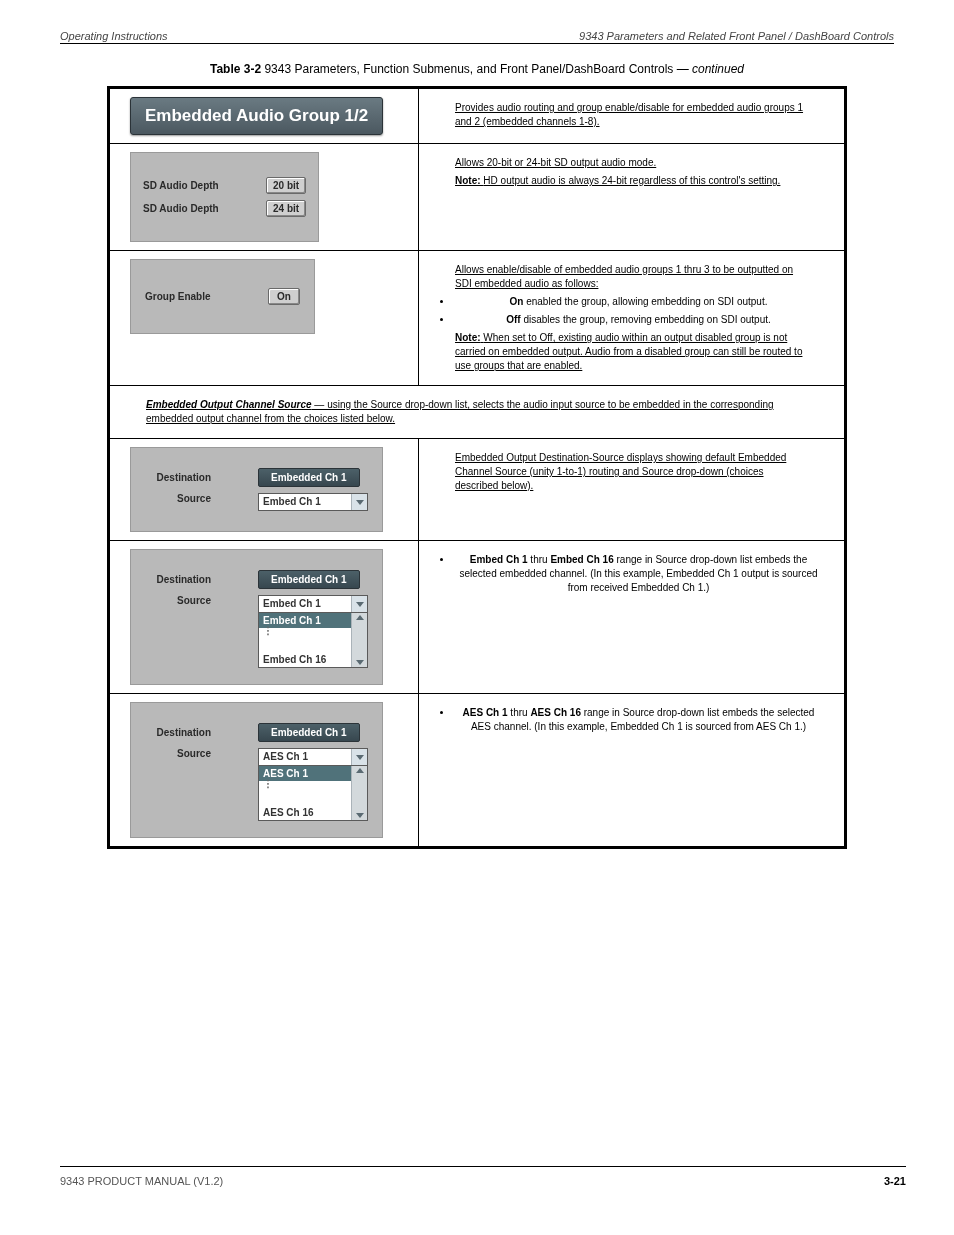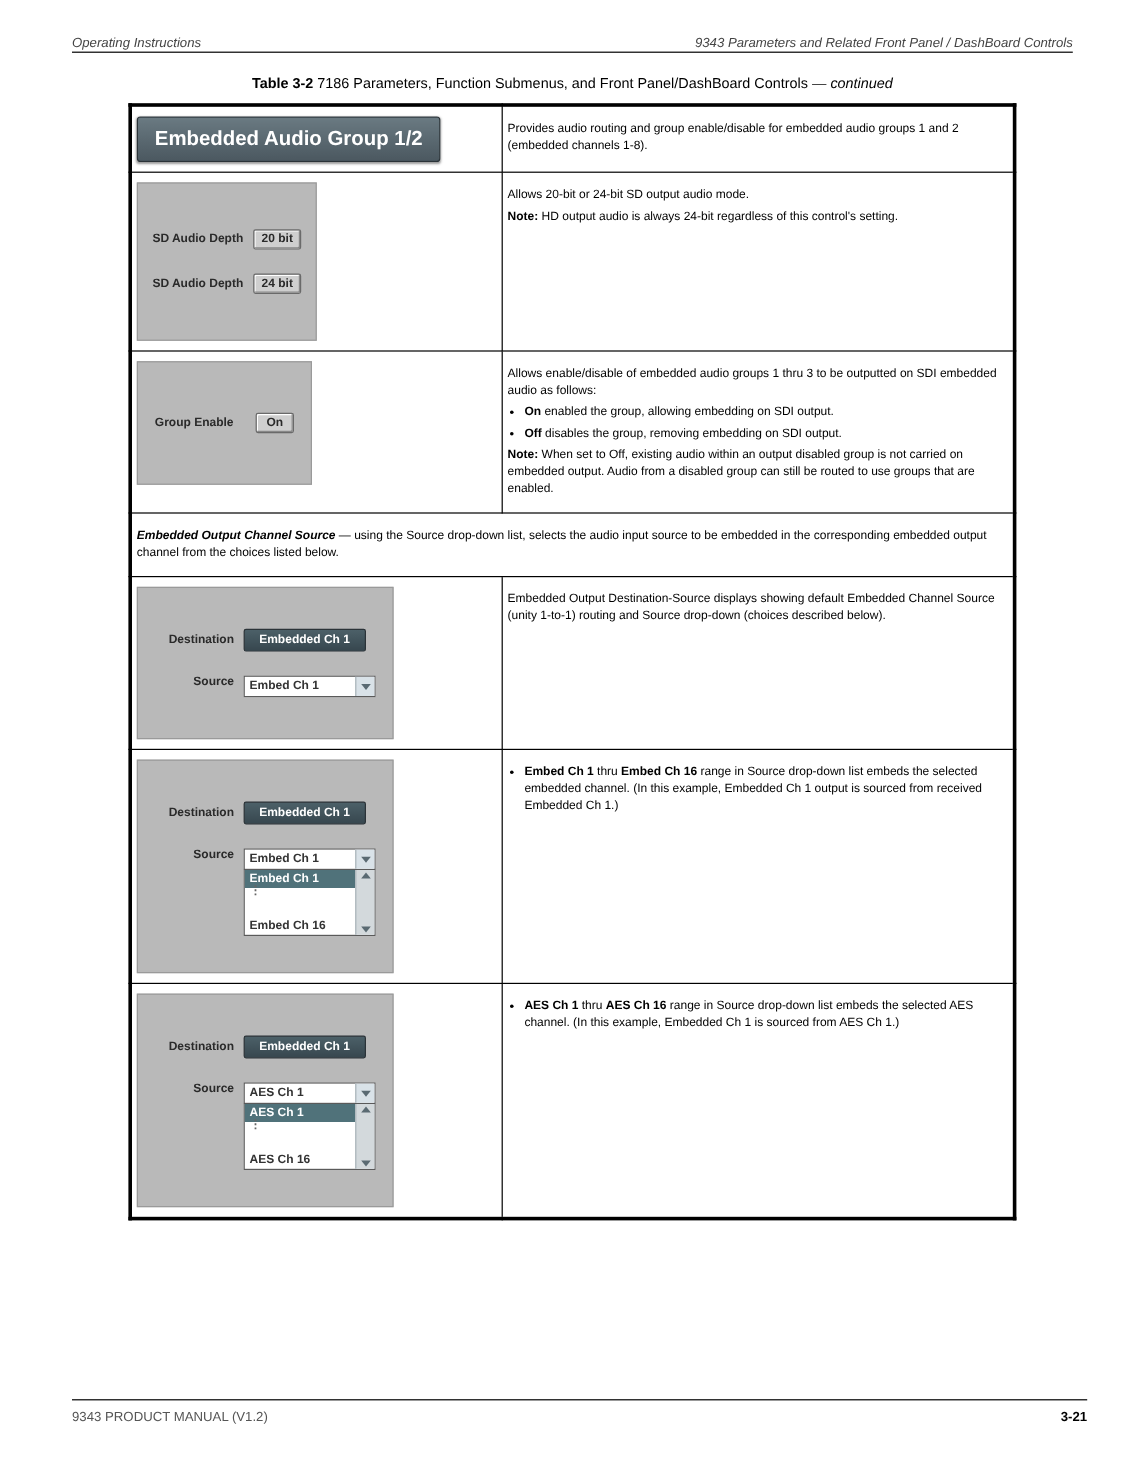--- a/index.html
+++ b/index.html
@@ -36,21 +36,21 @@
   table.outer {
     border-collapse: collapse;
     width: 740px;
     margin: 0 auto;
     border: 3px solid #000;
   }
   table.outer td {
     border: 1px solid #000;
     font-size: 10px;
     vertical-align: top;
-    padding: 8px 4px;
+    padding: 8px 20px;
   }
   td.graphic-cell {
     padding: 8px;
     width: 310px;
   }
   td.span-cell {
     padding: 10px 12px;
   }
   .pill {
     background: linear-gradient(#6a7a82, #4b5860);
@@ -65,25 +65,26 @@
   }
   .panel {
     background: #b9b9b9;
     border: 1px solid #9a9a9a;
     padding: 14px 10px 14px 10px;
     display: inline-block;
   }
   .panel-row {
     display: flex;
     align-items: center;
-    margin: 20px 0;
+    margin: 6px 0;
     font-family: Arial, sans-serif;
     font-size: 10px;
     font-weight: bold;
     color: #2a2a2a;
+    gap: 39px;
   }
   .panel-label {
     min-width: 84px;
     text-align: left;
   }
   .panel-label.right {
     text-align: right;
     min-width: 74px;
     padding-right: 8px;
   }
@@ -170,23 +171,23 @@
   .listbox .sbar {
     width: 16px;
     background: #d3d9dc;
     border-left: 1px solid #aab3b9;
     display: flex;
     flex-direction: column;
     justify-content: space-between;
     align-items: center;
     padding: 2px 0;
   }
-  .desc ul { margin-left: 14px; }
+  .desc ul { margin-left: 14px; text-align: center; }
   .desc li { margin: 4px 0; line-height: 1.4; }
-  .desc p { margin: 4px 0; line-height: 1.4; }
+  .desc p { margin: 4px 16px; line-height: 1.4; text-decoration: underline; }
   .desc .bold { font-weight: bold; }
   .desc .ital { font-style: italic; font-weight: bold; }
   .note-row .n { font-weight: bold; }
   .stack { display: flex; flex-direction: column; align-items: flex-start; }
   .col-right { display: inline-block; vertical-align: top; }
   .footer {
     position: absolute;
     bottom: 48px;
     left: 60px;
     right: 48px;
@@ -205,21 +206,21 @@
 
 <div class="page">
   <div class="header-row">
     <span>Operating Instructions</span>
     <span>9343 Parameters and Related Front Panel / DashBoard Controls</span>
   </div>
   <div class="header-rule"></div>
 
   <div class="table-caption">
     <span class="tbl">Table 3-2</span>
-    <span>7186 Parameters, Function Submenus, and Front Panel/DashBoard Controls</span>
+    <span>9343 Parameters, Function Submenus, and Front Panel/DashBoard Controls</span>
     <span class="cont"> — continued</span>
   </div>
 
   <table class="outer">
 
     <tbody>
         <tr>
       <td class="graphic-cell">
         <div class="pill">Embedded Audio Group 1/2</div>
       </td>

